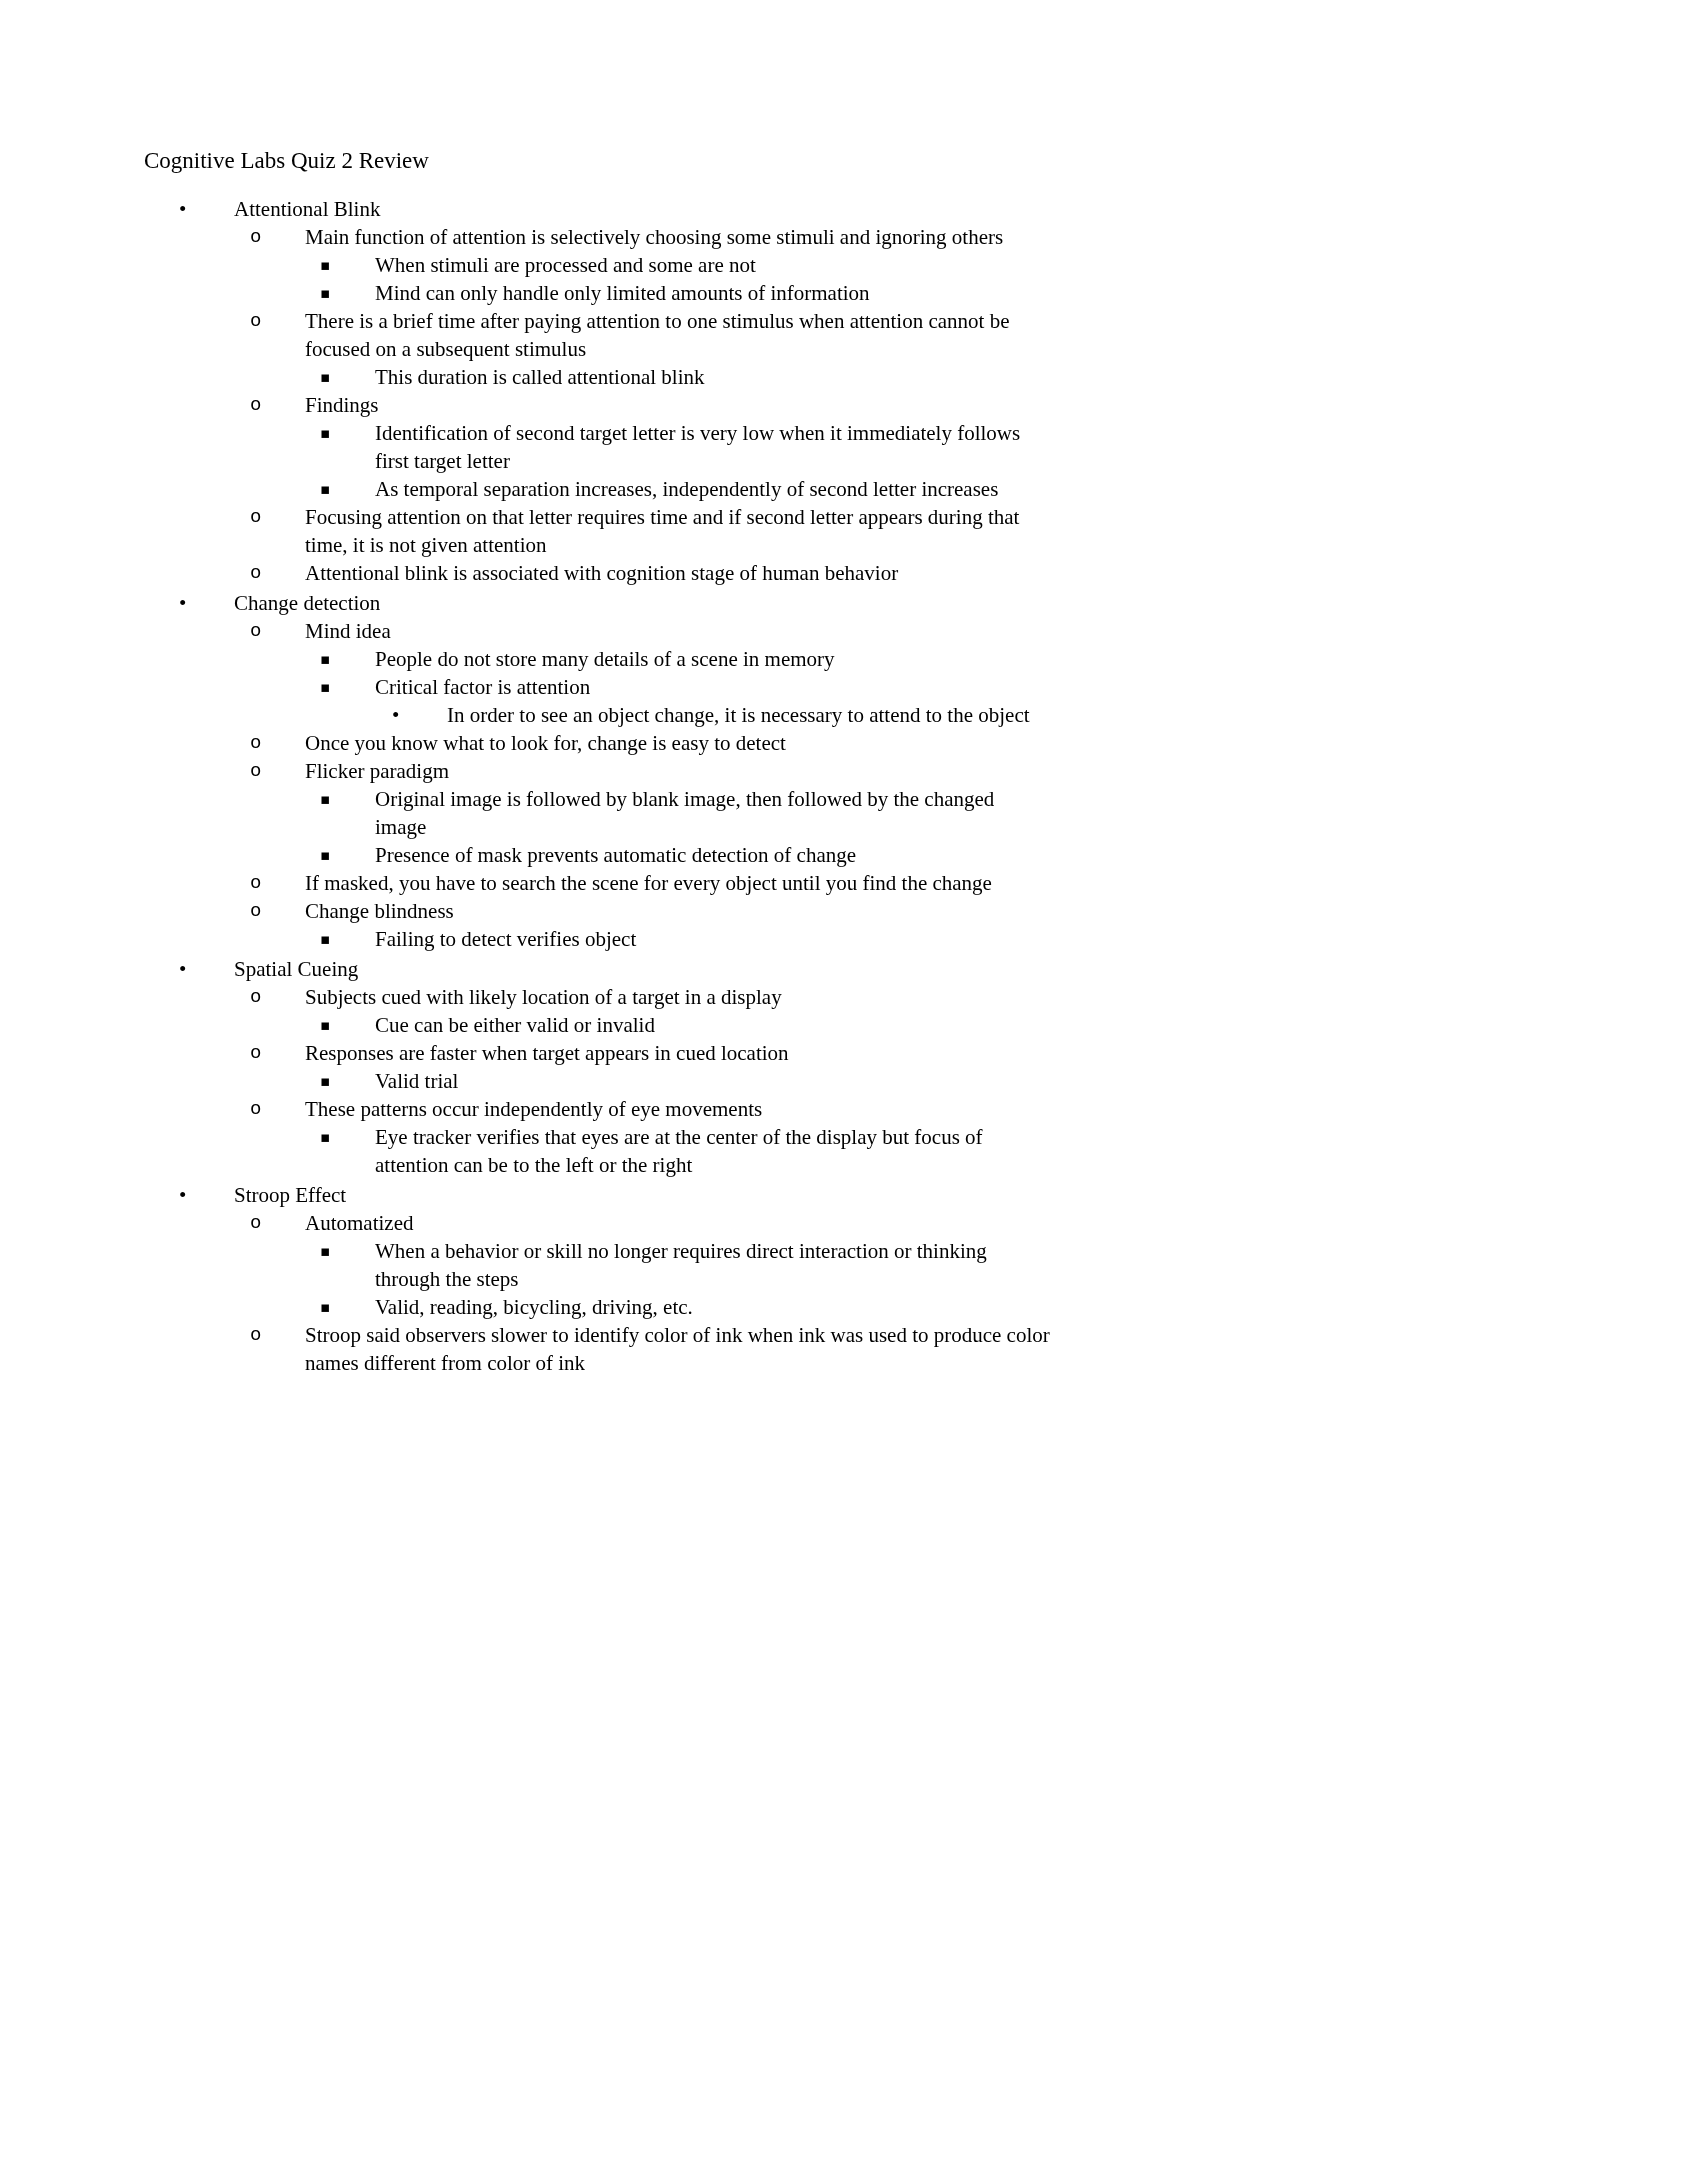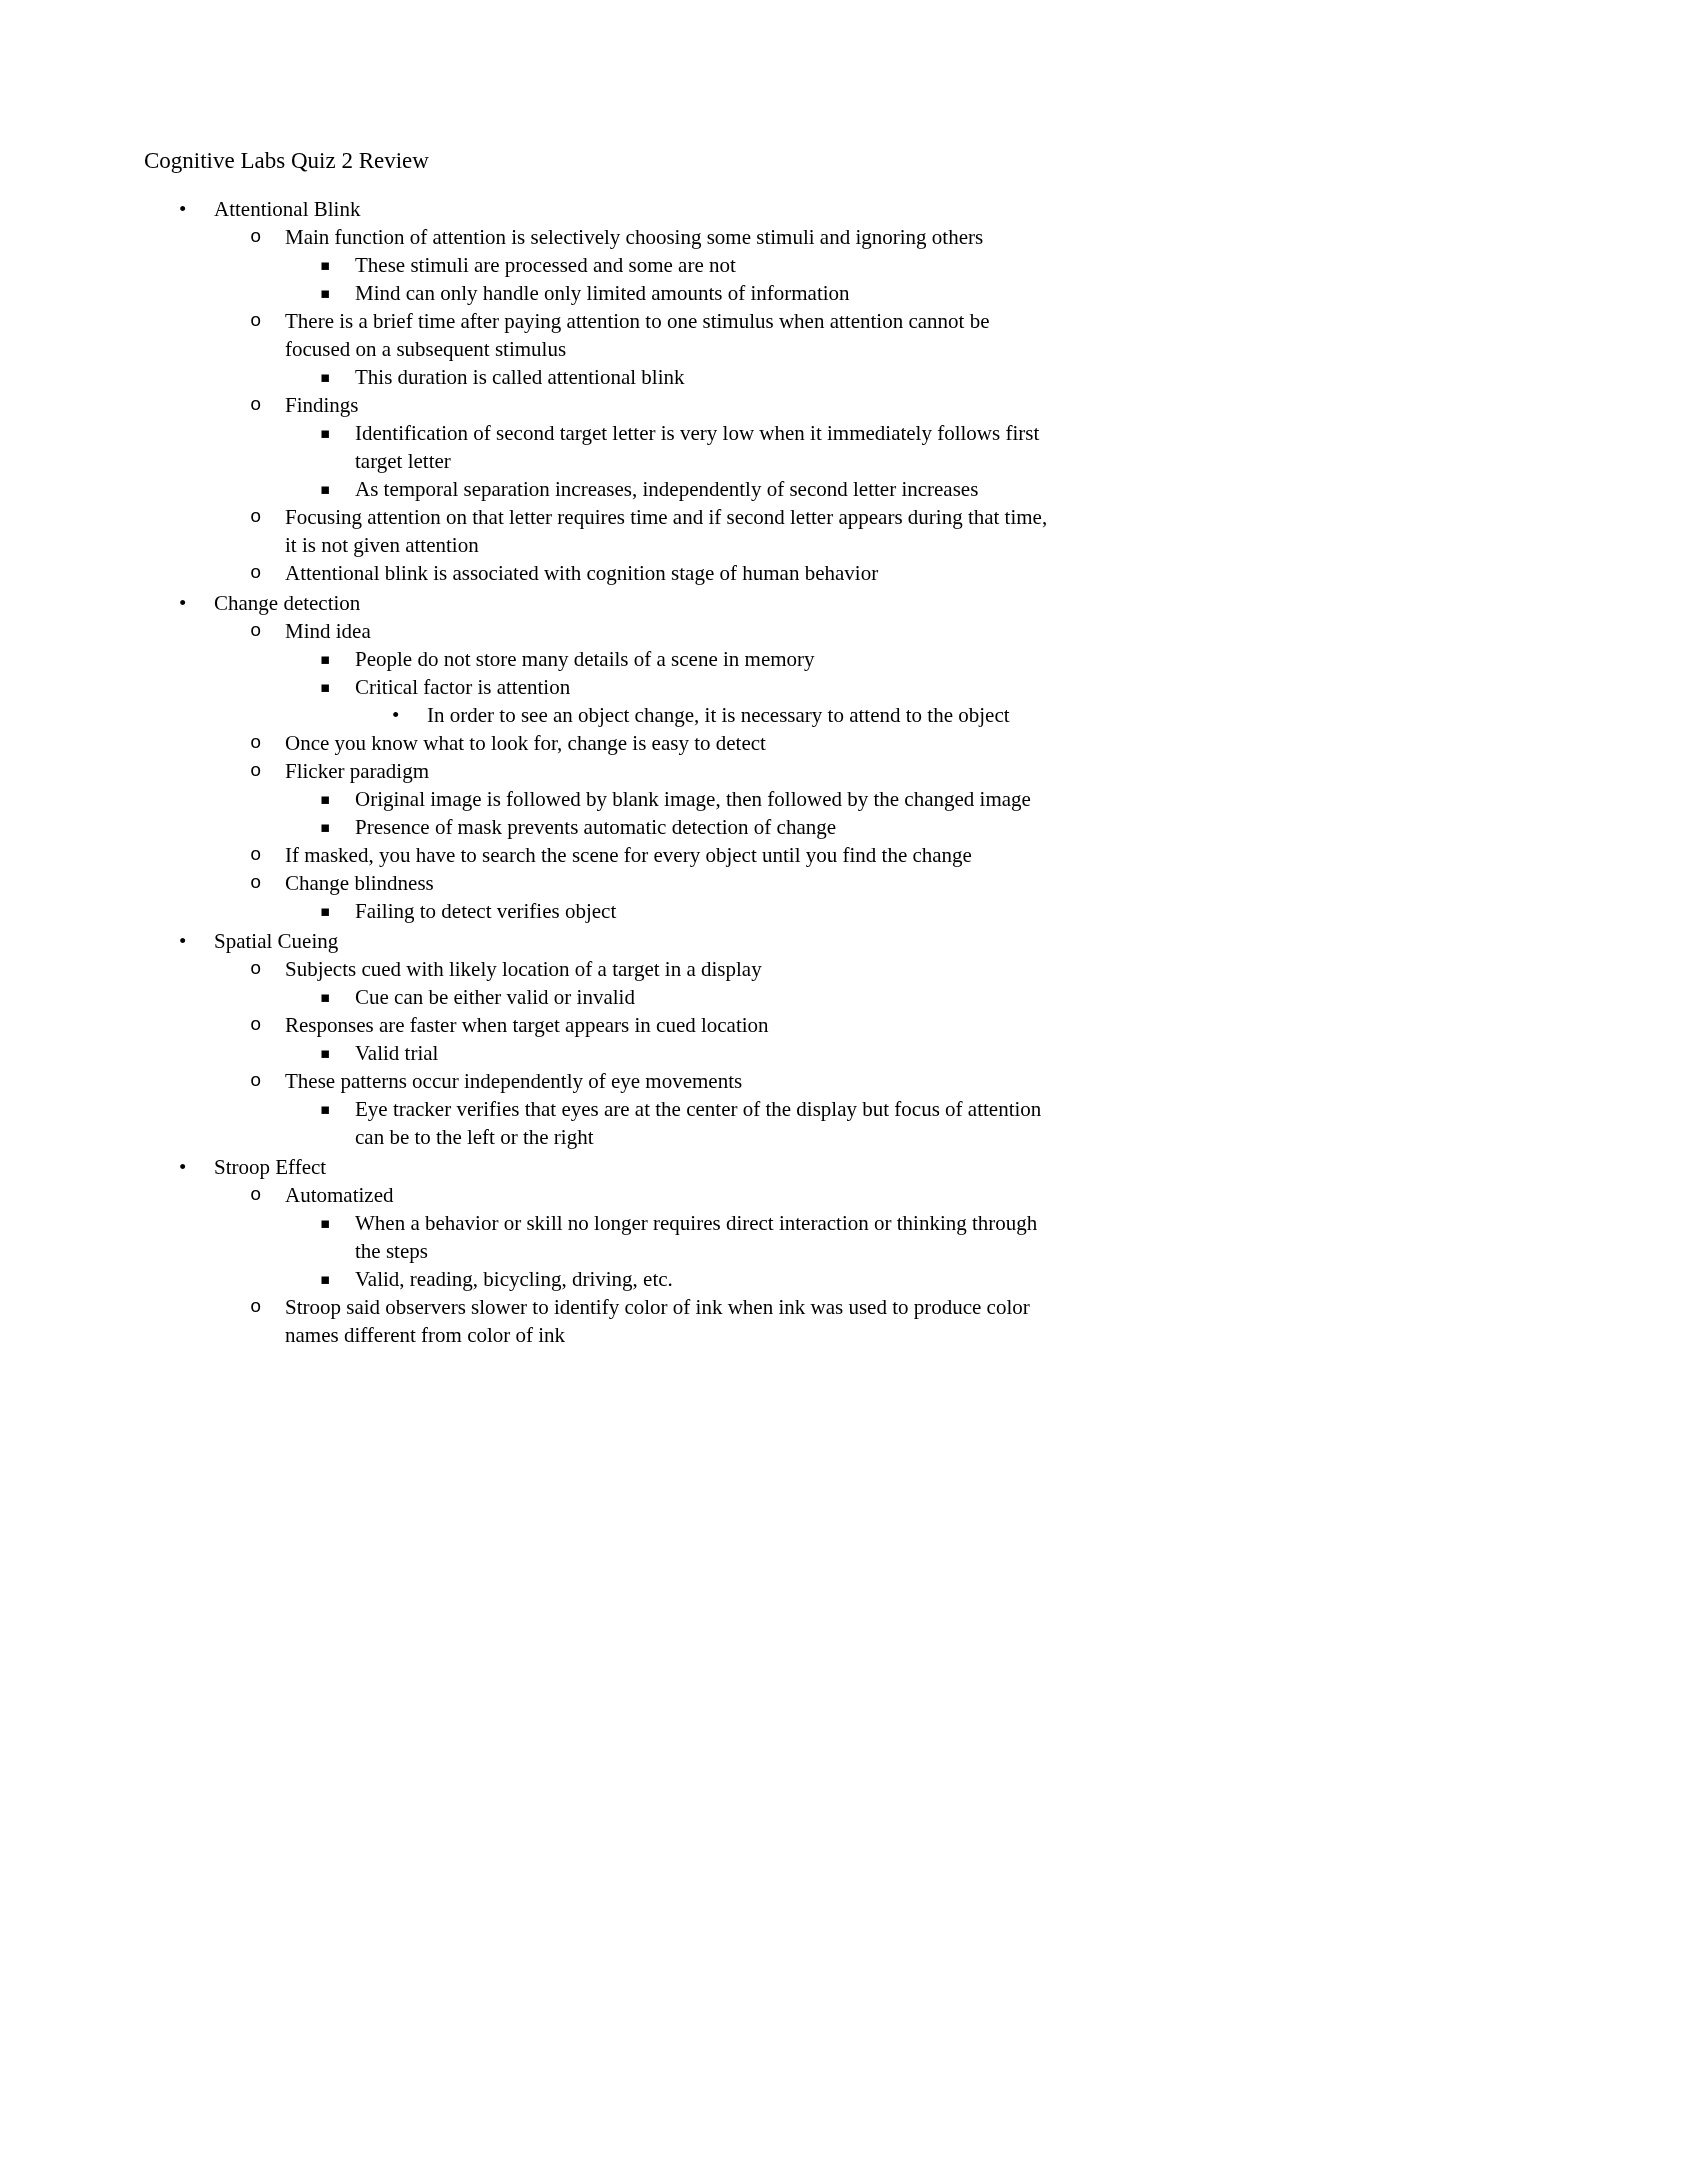--- a/index.html
+++ b/index.html
@@ -32,20 +32,21 @@
   .li {
     display: flex;
     align-items: flex-start;
   }
   .li .marker {
     flex: 0 0 35px;
     width: 35px;
   }
   .li .li-text {
     flex: 1 1 auto;
+    margin-left: 20px;
   }
   .lvl1 { margin-left: 35px;  margin-top: 2px; }
   .lvl2 { margin-left: 106px; }
   .lvl3 { margin-left: 176px; }
   .lvl4 { margin-left: 248px; }
   .m1, .m4 {
     font-family: "Liberation Serif", "DejaVu Serif", serif;
   }
   .m2 {
     font-family: "Liberation Mono", "DejaVu Sans Mono", monospace;
@@ -67,21 +68,21 @@
         <div class="li lvl1">
           <span class="marker m1">•</span>
           <span class="li-text">Attentional Blink</span>
         </div>
         <div class="li lvl2">
           <span class="marker m2">o</span>
           <span class="li-text">Main function of attention is selectively choosing some stimuli and ignoring others</span>
         </div>
         <div class="li lvl3">
           <span class="marker m3">▪</span>
-          <span class="li-text">These stimuli are processed and some are not</span>
+          <span class="li-text">When stimuli are processed and some are not</span>
         </div>
         <div class="li lvl3">
           <span class="marker m3">▪</span>
           <span class="li-text">Mind can only handle only limited amounts of information</span>
         </div>
         <div class="li lvl2">
           <span class="marker m2">o</span>
           <span class="li-text">There is a brief time after paying attention to one stimulus when attention cannot be focused on a subsequent stimulus</span>
         </div>
         <div class="li lvl3">

